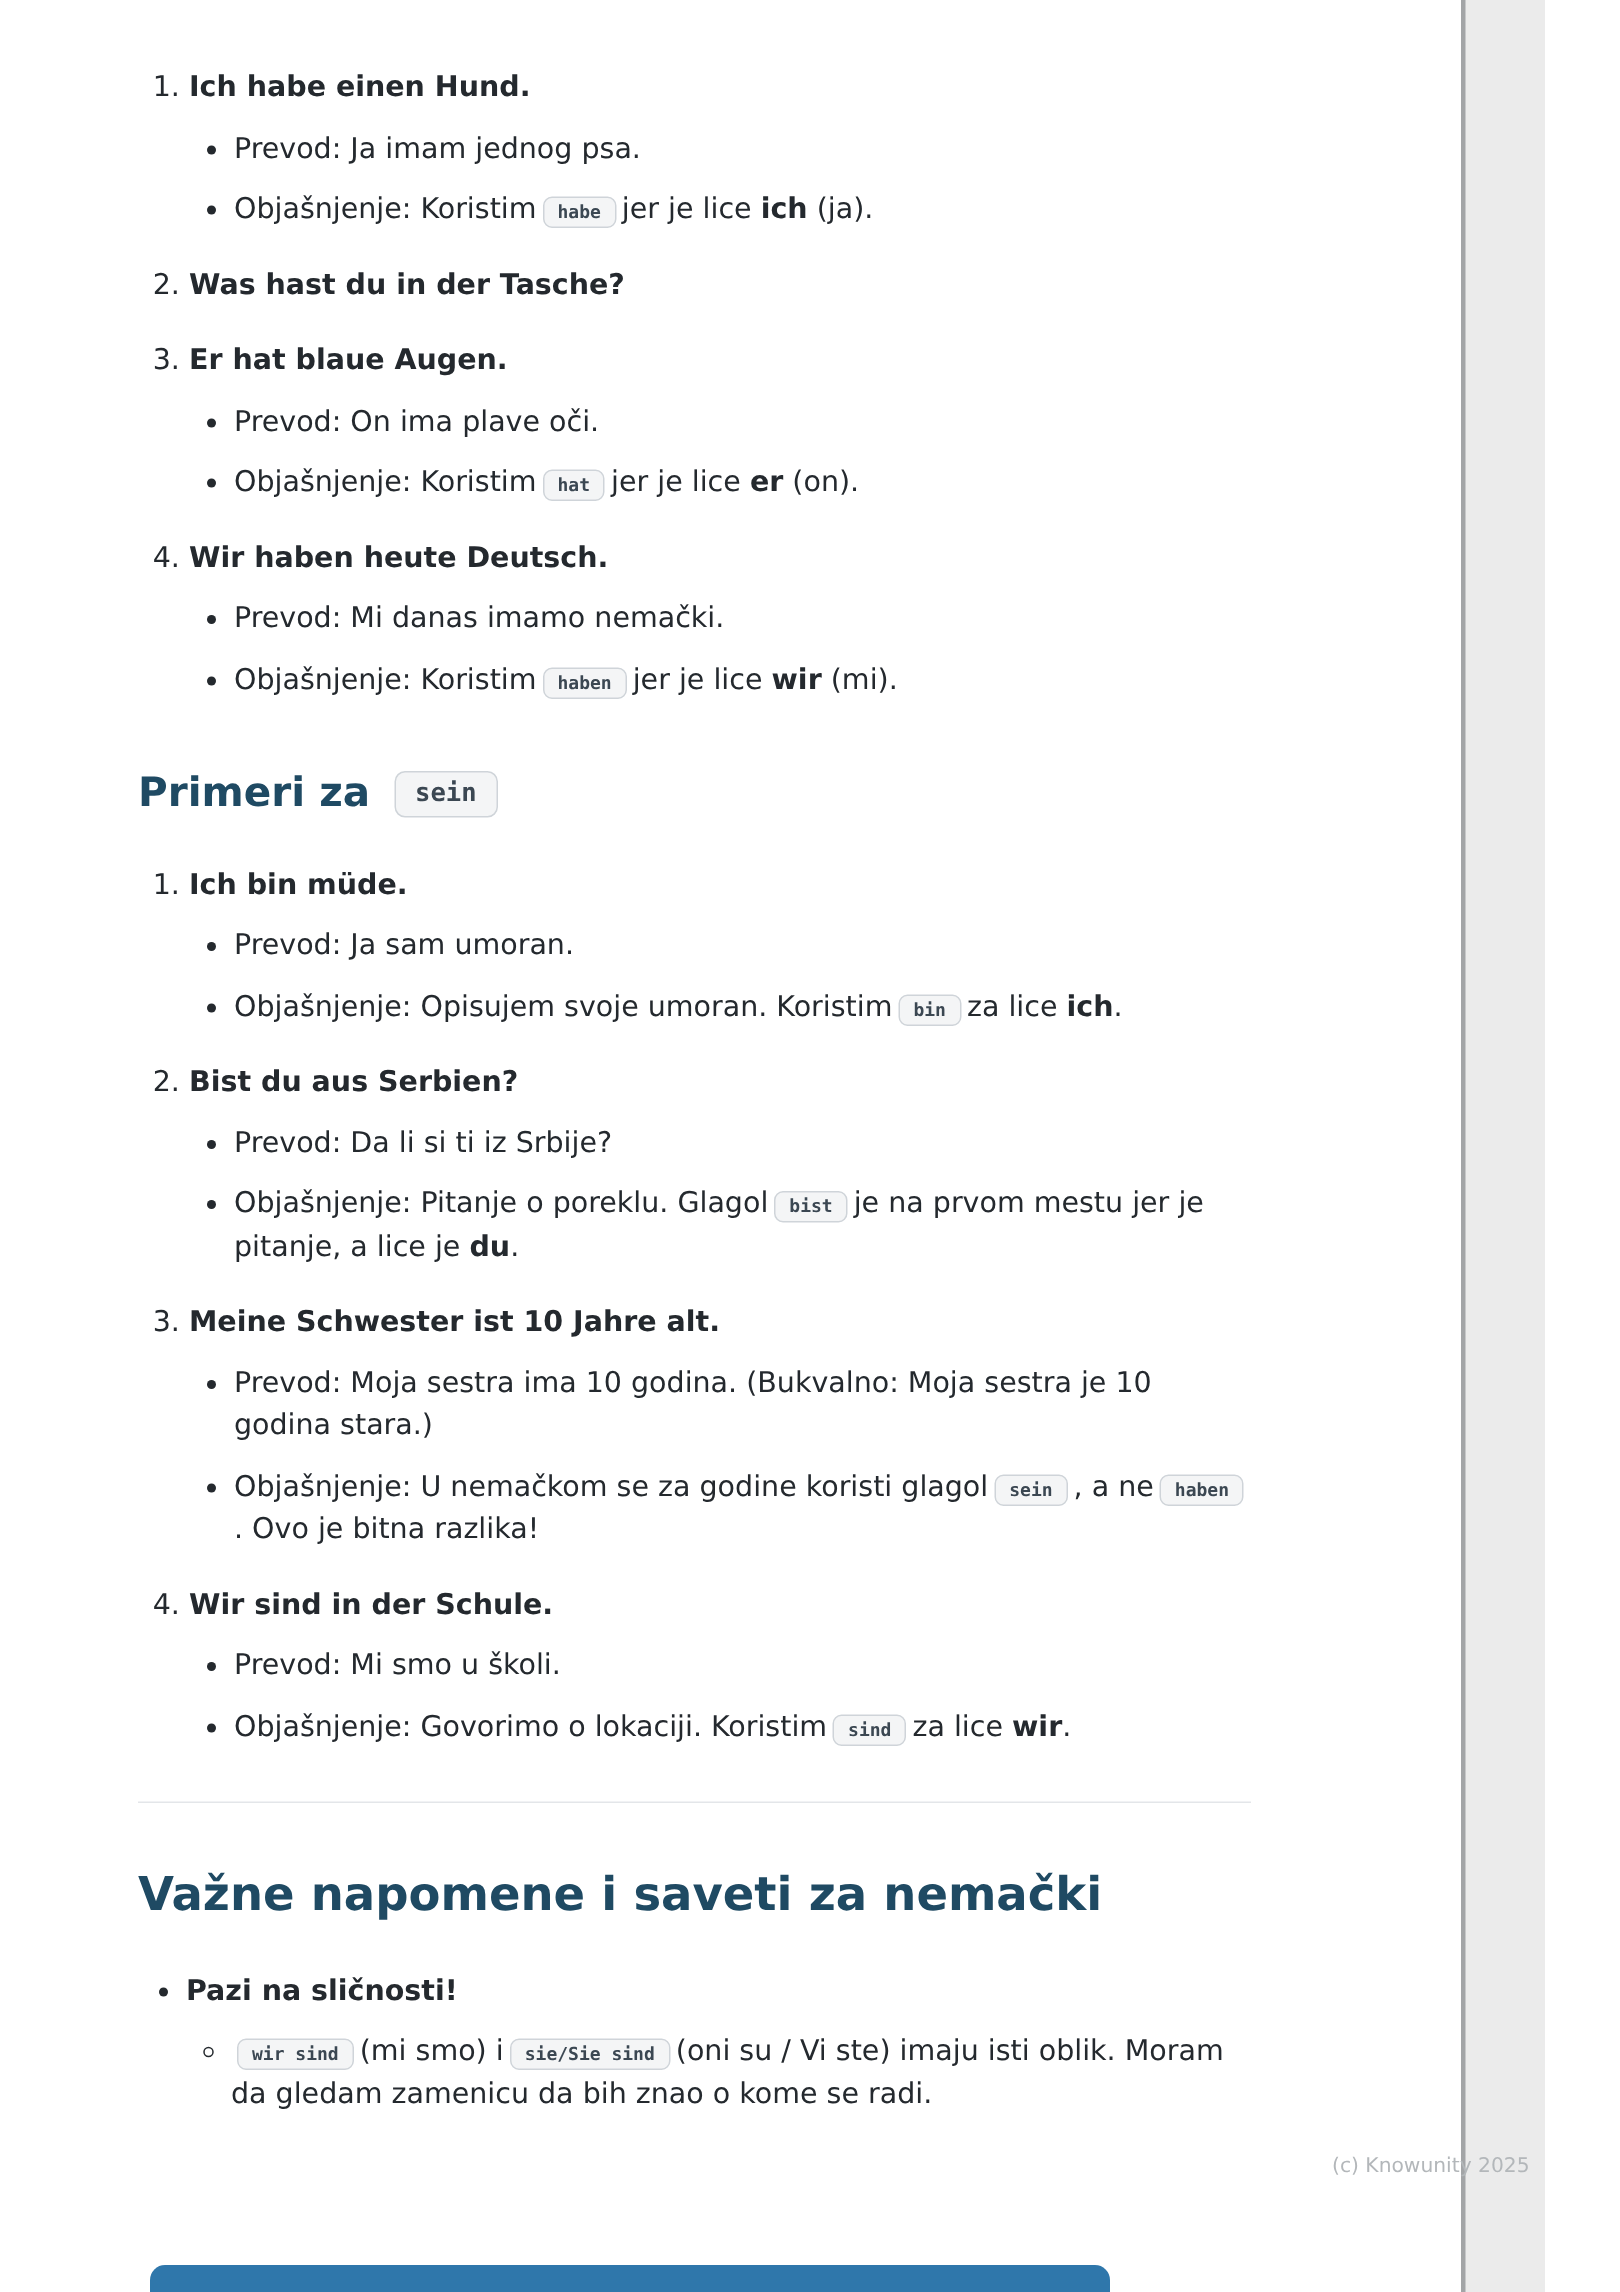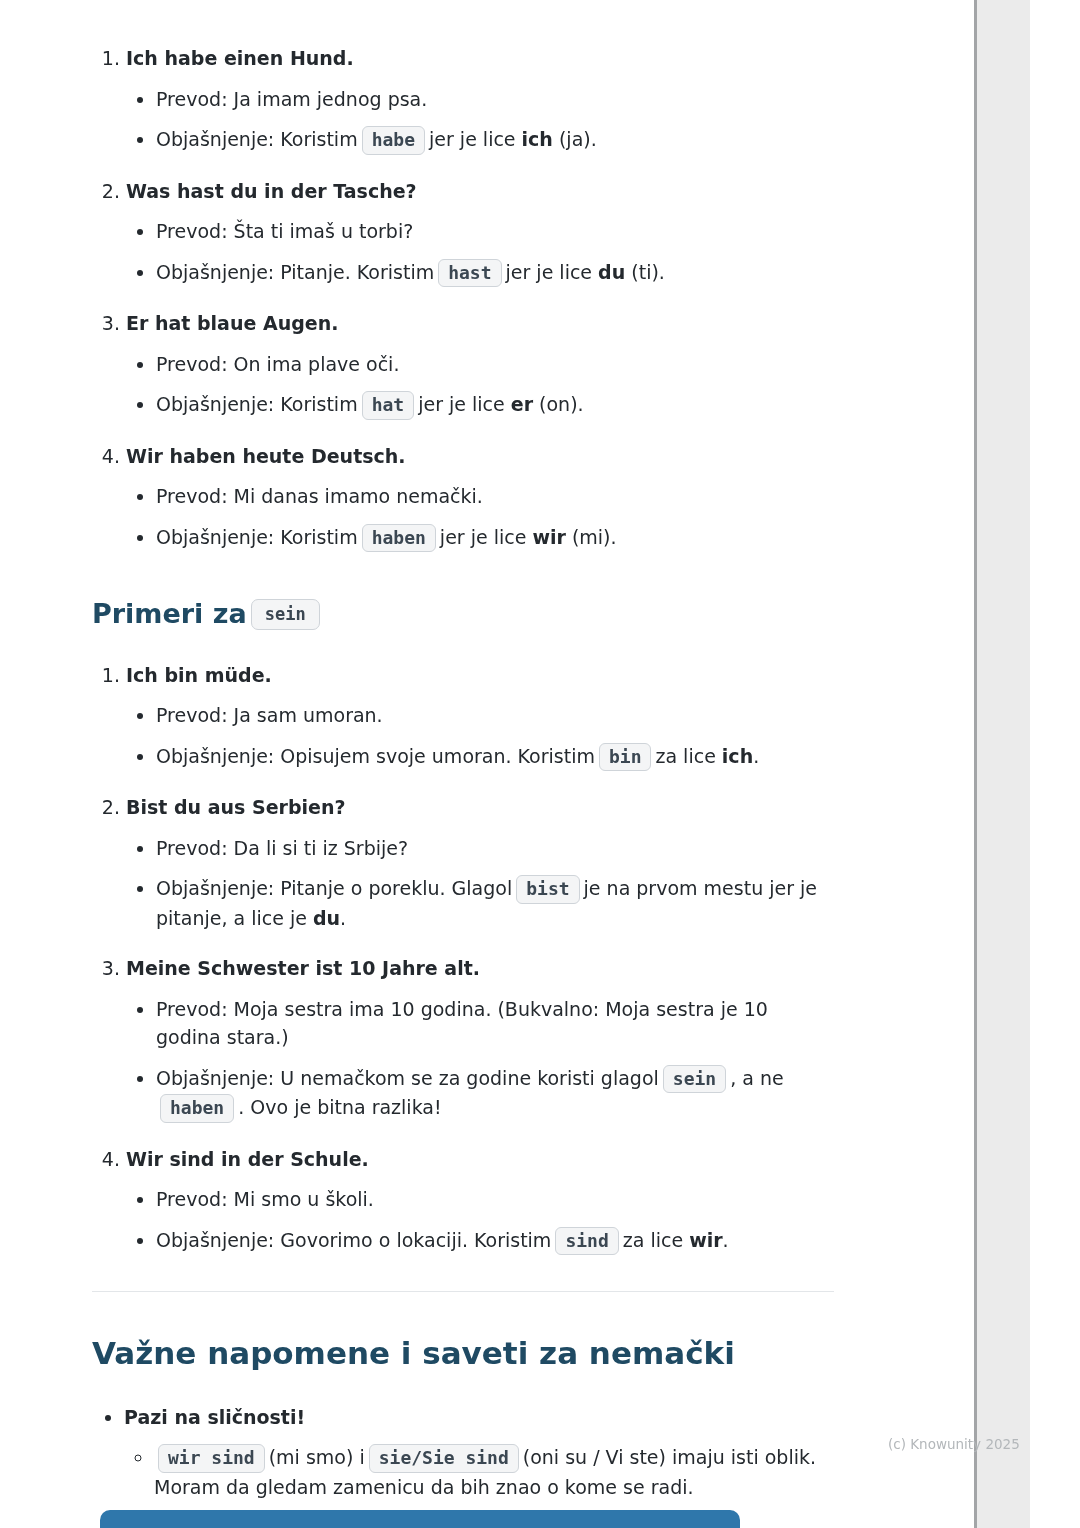--- a/index.html
+++ b/index.html
@@ -32,37 +32,37 @@
     padding-left: 30px;
     margin-top: 12px;
   }
   ul.sub > li { margin-bottom: 12px; }
   ul.sub > li:last-child { margin-bottom: 0; }
 
   .chip {
     display: inline-block;
     font-family: "DejaVu Sans Mono", "Liberation Mono", monospace;
     font-weight: bold;
-    font-size: 18px;
+    font-size: 12px;
     line-height: 1.25;
     background: var(--chip-bg, #f4f5f6);
     border: 1px solid var(--chip-border, #cfd4d9);
     border-radius: 6px;
     padding: 2px 9px;
     margin: 0 4px;
     color: var(--chip-text, #3b4752);
     vertical-align: baseline;
     white-space: nowrap;
   }
   .seg-bold { font-weight: bold; }
 
   h2.sein-heading {
     display: flex;
     align-items: center;
-    gap: 0;
+    gap: 12px;
     font-size: 27px;
     font-weight: bold;
     color: var(--heading-color, #1f4a63);
     margin: 42px 0 26px 0;
   }
   h2.sein-heading .chip.big {
     font-size: 17px;
     padding: 4px 13px;
     border-radius: 7px;
   }
@@ -129,24 +129,20 @@
   <ol class="examples">
     <li>
       <span class="sentence">Ich habe einen Hund.</span>
       <ul class="sub">
         <li><span>Prevod: Ja imam jednog psa.</span></li>
         <li><span>Objašnjenje: Koristim</span><span class="chip">habe</span><span>jer je lice </span><span class="seg-bold">ich</span><span> (ja).</span></li>
       </ul>
     </li>
     <li>
       <span class="sentence">Was hast du in der Tasche?</span>
-      <ul class="sub">
-        <li><span>Prevod: Šta ti imaš u torbi?</span></li>
-        <li><span>Objašnjenje: Pitanje. Koristim</span><span class="chip">hast</span><span>jer je lice </span><span class="seg-bold">du</span><span> (ti).</span></li>
-      </ul>
     </li>
     <li>
       <span class="sentence">Er hat blaue Augen.</span>
       <ul class="sub">
         <li><span>Prevod: On ima plave oči.</span></li>
         <li><span>Objašnjenje: Koristim</span><span class="chip">hat</span><span>jer je lice </span><span class="seg-bold">er</span><span> (on).</span></li>
       </ul>
     </li>
     <li>
       <span class="sentence">Wir haben heute Deutsch.</span>

